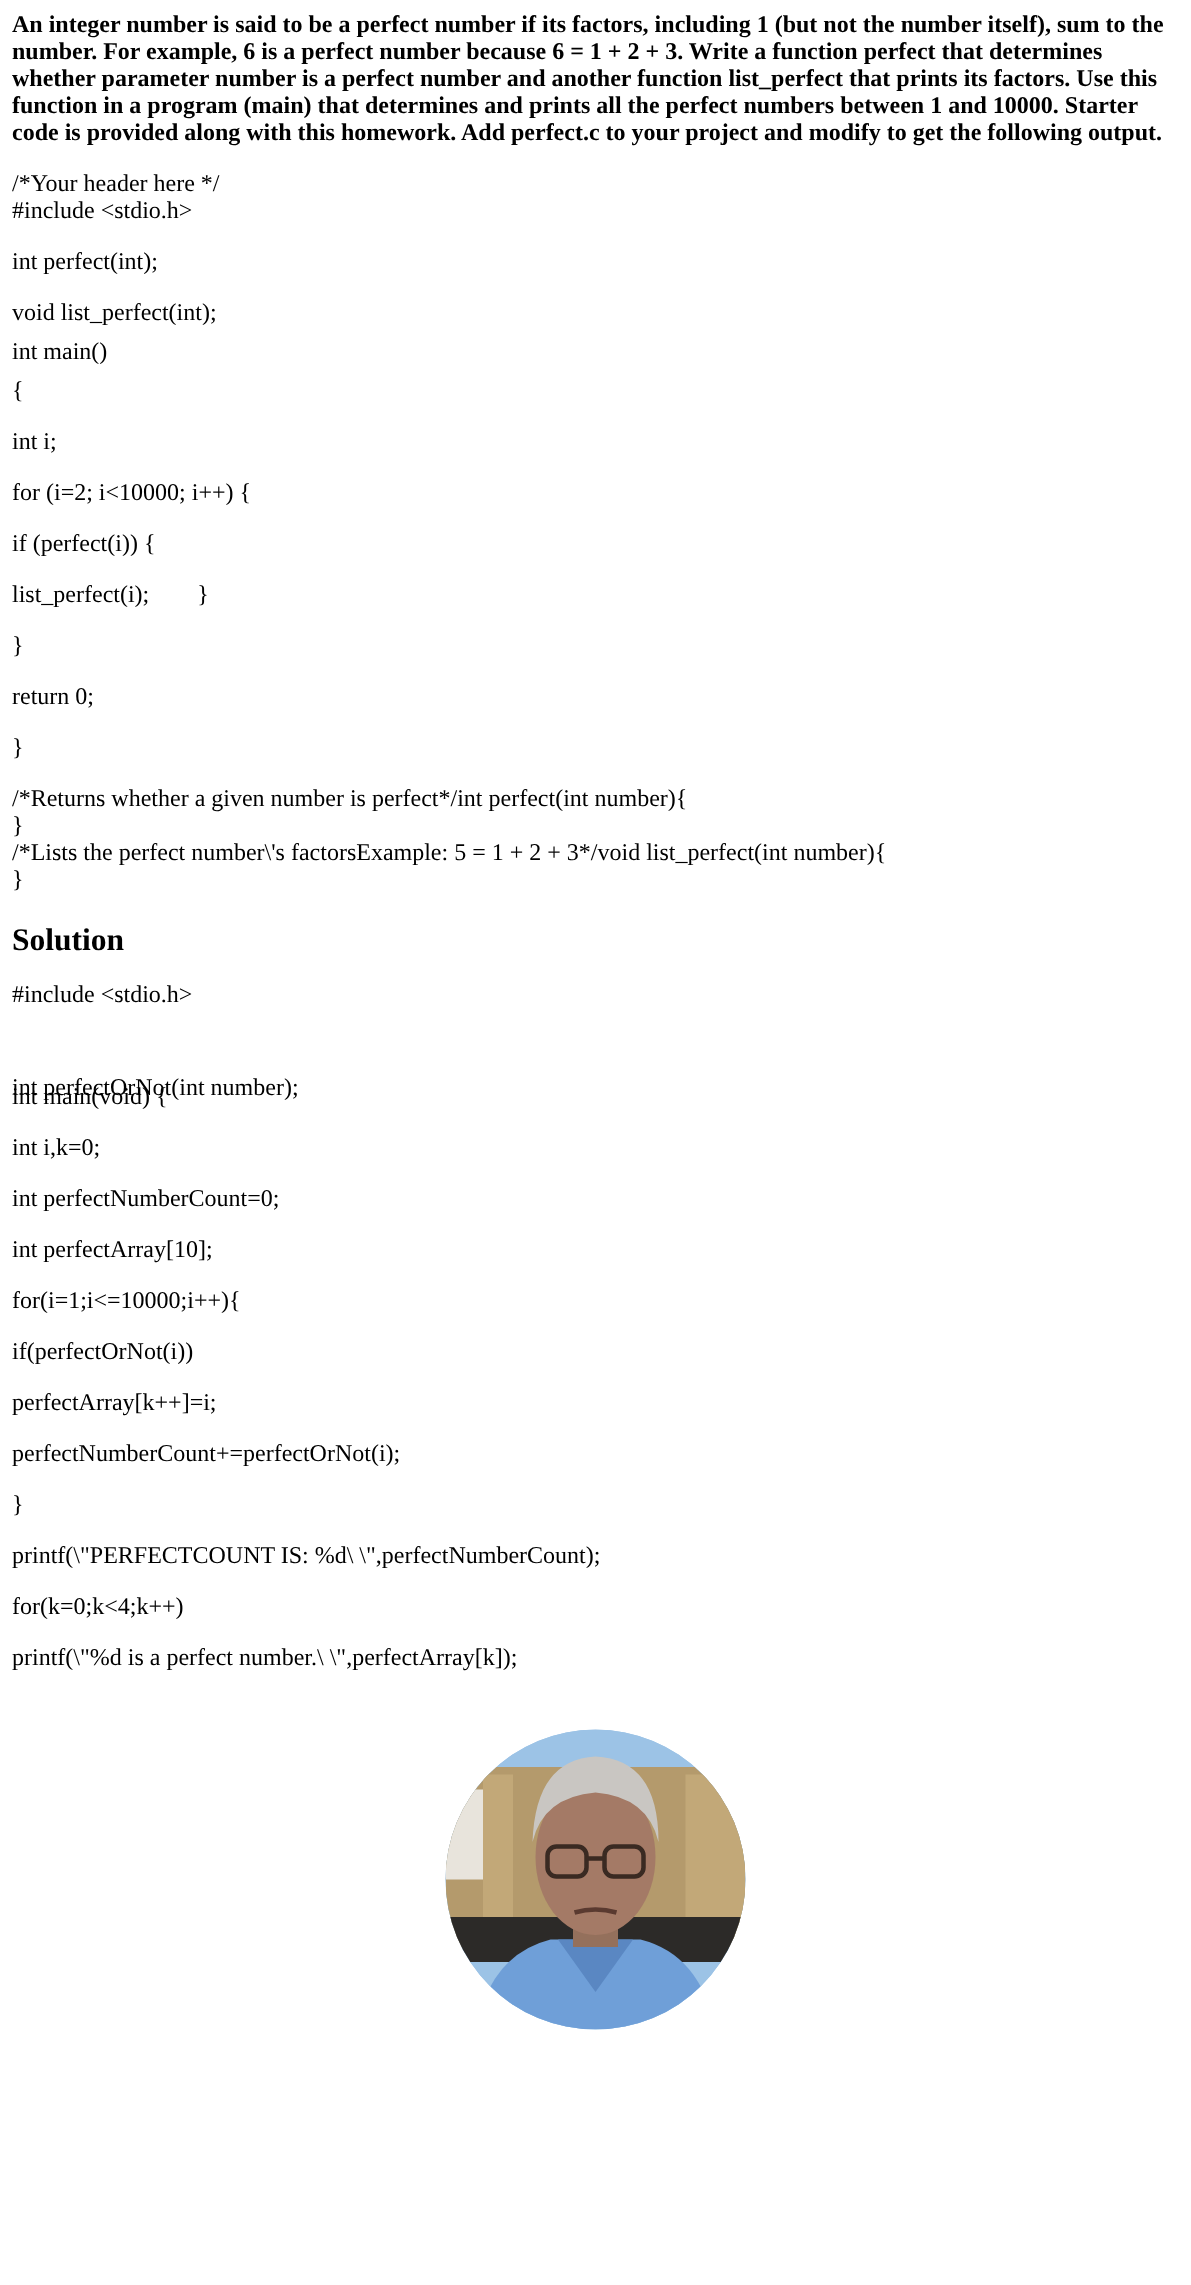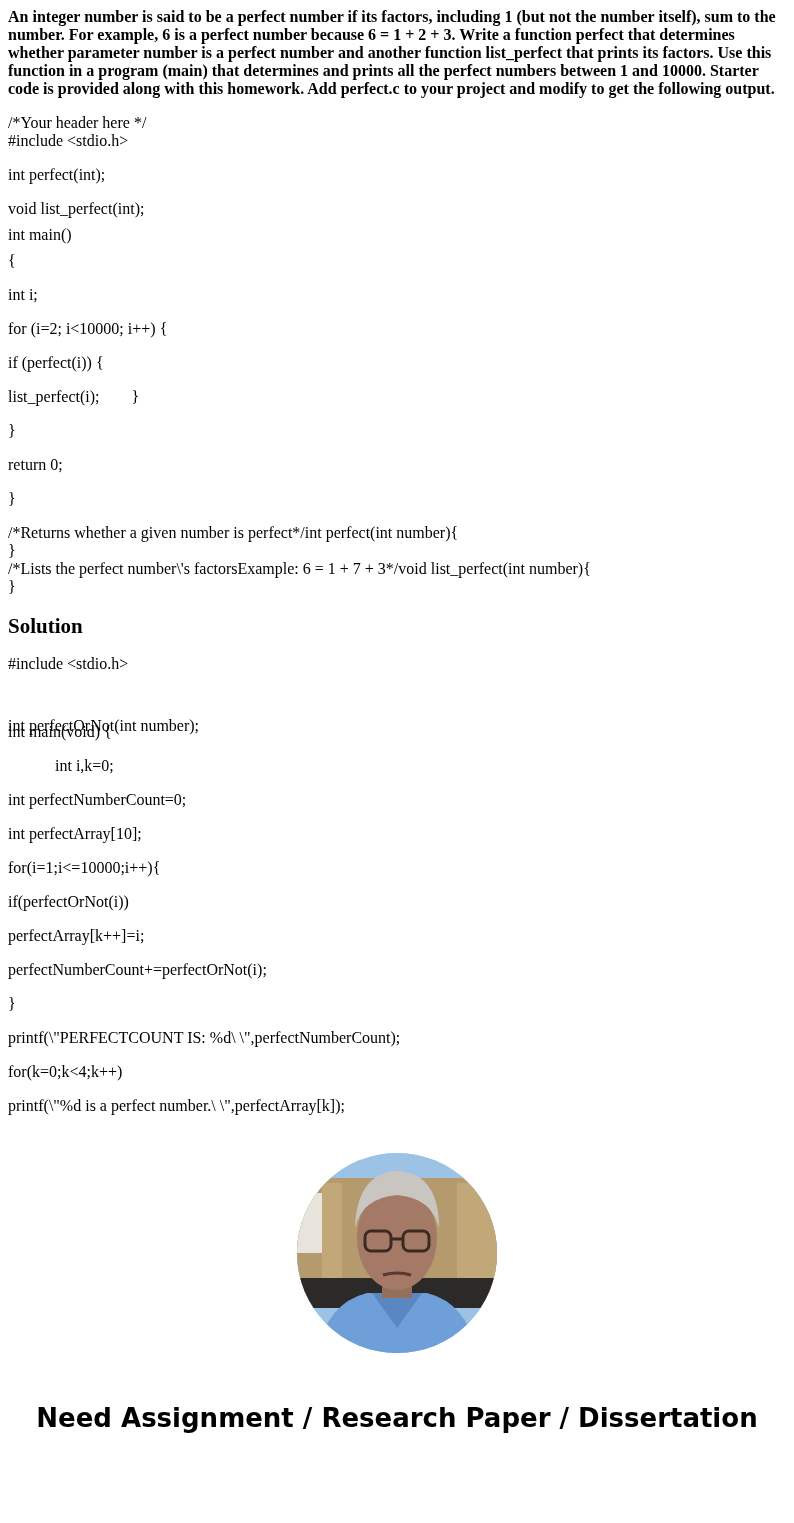--- a/index.html
+++ b/index.html
@@ -48,31 +48,31 @@
     <div class="line" style="top: 252px;">{</div>
     <div class="line" style="top: 286px;">int i;</div>
     <div class="line" style="top: 320px;">for (i=2; i&lt;10000; i++) {</div>
     <div class="line" style="top: 354px;">if (perfect(i)) {</div>
     <div class="line" style="top: 388px;">list_perfect(i);        }</div>
     <div class="line" style="top: 422px;">}</div>
     <div class="line" style="top: 456px;">return 0;</div>
     <div class="line" style="top: 490px;">}</div>
     <div class="line" style="top: 524px;">/*Returns whether a given number is perfect*/int perfect(int number){</div>
     <div class="line" style="top: 542px;">}</div>
-    <div class="line" style="top: 560px;">/*Lists the perfect number\'s factorsExample: 6 = 1 + 7 + 3*/void list_perfect(int number){</div>
+    <div class="line" style="top: 560px;">/*Lists the perfect number\'s factorsExample: 5 = 1 + 2 + 3*/void list_perfect(int number){</div>
     <div class="line" style="top: 578px;">}</div>
   </div>
 
 <h3>Solution</h3>
 
 <div id="solution">
     <div class="line" style="top: 655px;">#include &lt;stdio.h&gt;</div>
     <div class="line" style="top: 689px; margin-top: 28px;">int perfectOrNot(int number);</div>
     <div class="line" style="top: 723px;">int main(void) {</div>
-    <div class="line" style="top: 757px; margin-left: 47px;">int i,k=0;</div>
+    <div class="line" style="top: 757px;">int i,k=0;</div>
     <div class="line" style="top: 791px;">int perfectNumberCount=0;</div>
     <div class="line" style="top: 825px;">int perfectArray[10];</div>
     <div class="line" style="top: 859px;">for(i=1;i&lt;=10000;i++){</div>
     <div class="line" style="top: 893px;">if(perfectOrNot(i))</div>
     <div class="line" style="top: 927px;">perfectArray[k++]=i;</div>
     <div class="line" style="top: 961px;">perfectNumberCount+=perfectOrNot(i);</div>
     <div class="line" style="top: 995px;">}</div>
     <div class="line" style="top: 1029px;">printf(\"PERFECTCOUNT IS: %d\ \",perfectNumberCount);</div>
     <div class="line" style="top: 1063px;">for(k=0;k&lt;4;k++)</div>
     <div class="line" style="top: 1097px;">printf(\"%d is a perfect number.\ \",perfectArray[k]);</div>
@@ -92,14 +92,13 @@
     <ellipse cx="100" cy="85" rx="40" ry="52" fill="#a47a66"></ellipse>
     <path d="M58 75 Q60 20 100 18 Q142 20 142 75 Q135 45 100 42 Q65 45 58 75 Z" fill="#c9c6c2"></path>
     <rect x="68" y="78" width="26" height="20" rx="6" fill="none" stroke="#3a2a22" stroke-width="3"></rect>
     <rect x="106" y="78" width="26" height="20" rx="6" fill="none" stroke="#3a2a22" stroke-width="3"></rect>
     <line x1="94" y1="86" x2="106" y2="86" stroke="#3a2a22" stroke-width="3"></line>
     <path d="M86 122 Q100 118 114 122" stroke="#5a3a30" stroke-width="3" fill="none"></path>
   </svg>
 </div>
 
 <div class="promo">
-  <div>Need Assignment / Research Paper / Dissertation</div>
 </div>
 
 </body></html>

